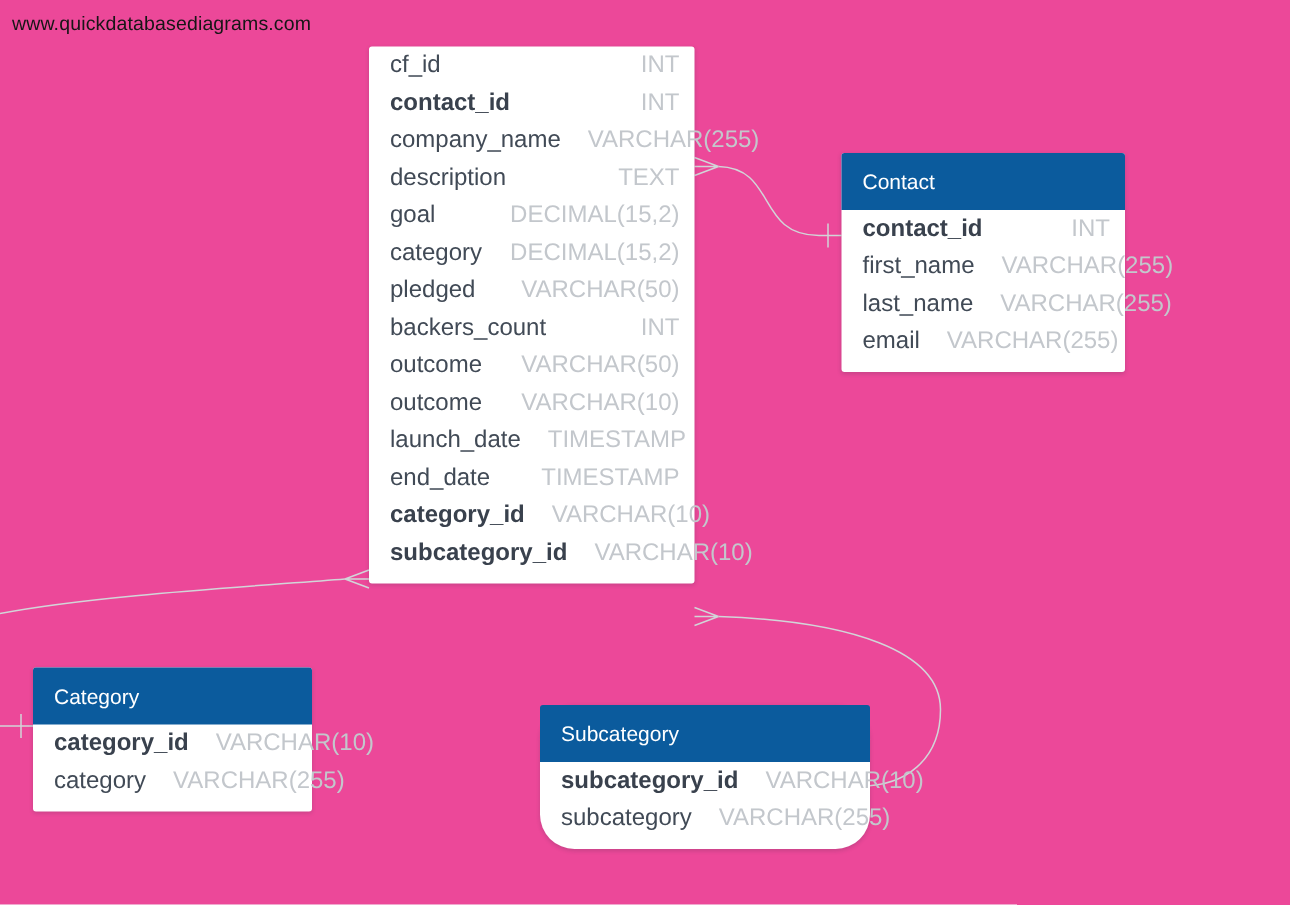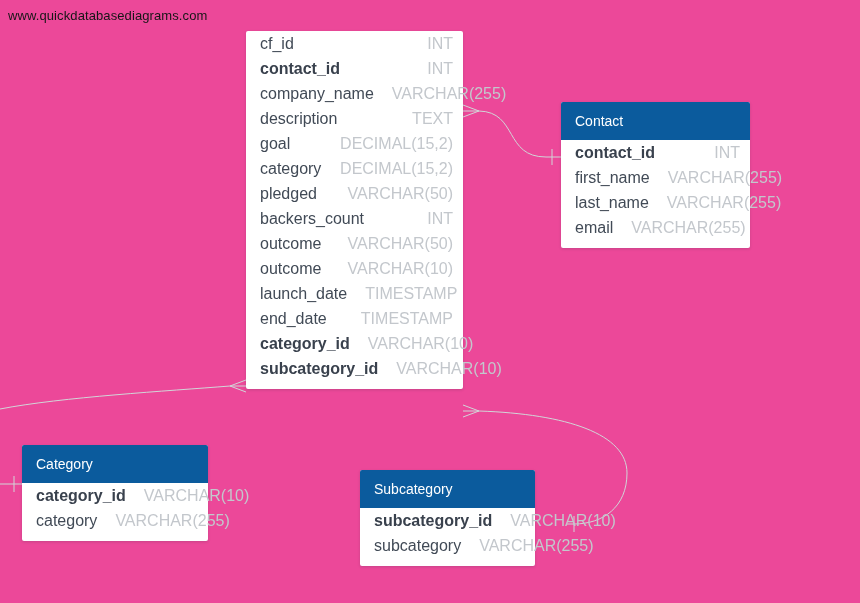--- a/index.html
+++ b/index.html
@@ -31,21 +31,21 @@
     height:25px; display:flex; align-items:flex-start;
     justify-content:space-between; padding:0 10px 0 14px;
     font-size:16px; white-space:nowrap;
   }
   .fname { color:#414a56; }
   .frow.key .fname { font-weight:bold; color:#39414d; }
   .ftype { color:#c3c7cc; margin-left:18px; }
   #t-campaign    { left:246px; top:31px;  width:217px; }
   #t-contact     { left:561px; top:102px; width:189px; }
   #t-category    { left:22px;  top:429px; width:186px;margin-top:16px; }
-  #t-subcategory { left:360px; top:470px; width:175px; }
+  #t-subcategory { left:360px; top:470px; width:220px;border-radius:23px; }
 </style>
 </head>
 <body>
 
 <div class="canvas">
 
   <div class="watermark">www.quickdatabasediagrams.com</div>
 
   <svg class="connectors" viewBox="0 0 860 603" xmlns="http://www.w3.org/2000/svg">
     <g stroke="#d2d5d8" stroke-width="1" fill="none">

